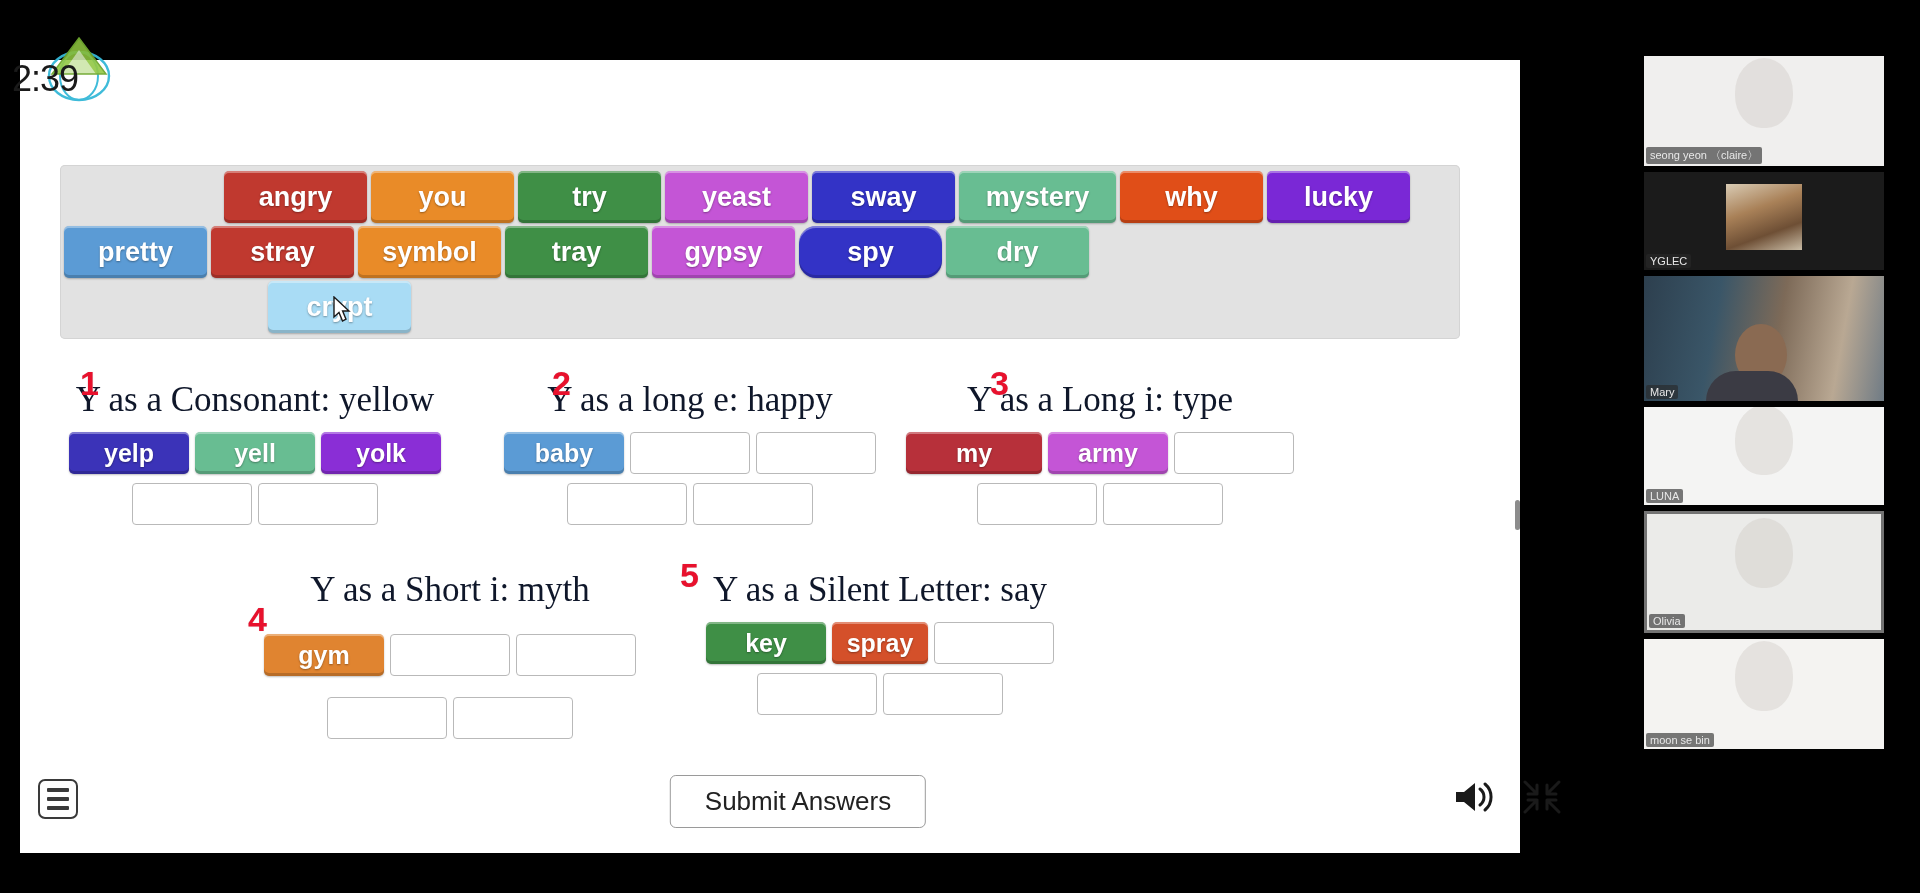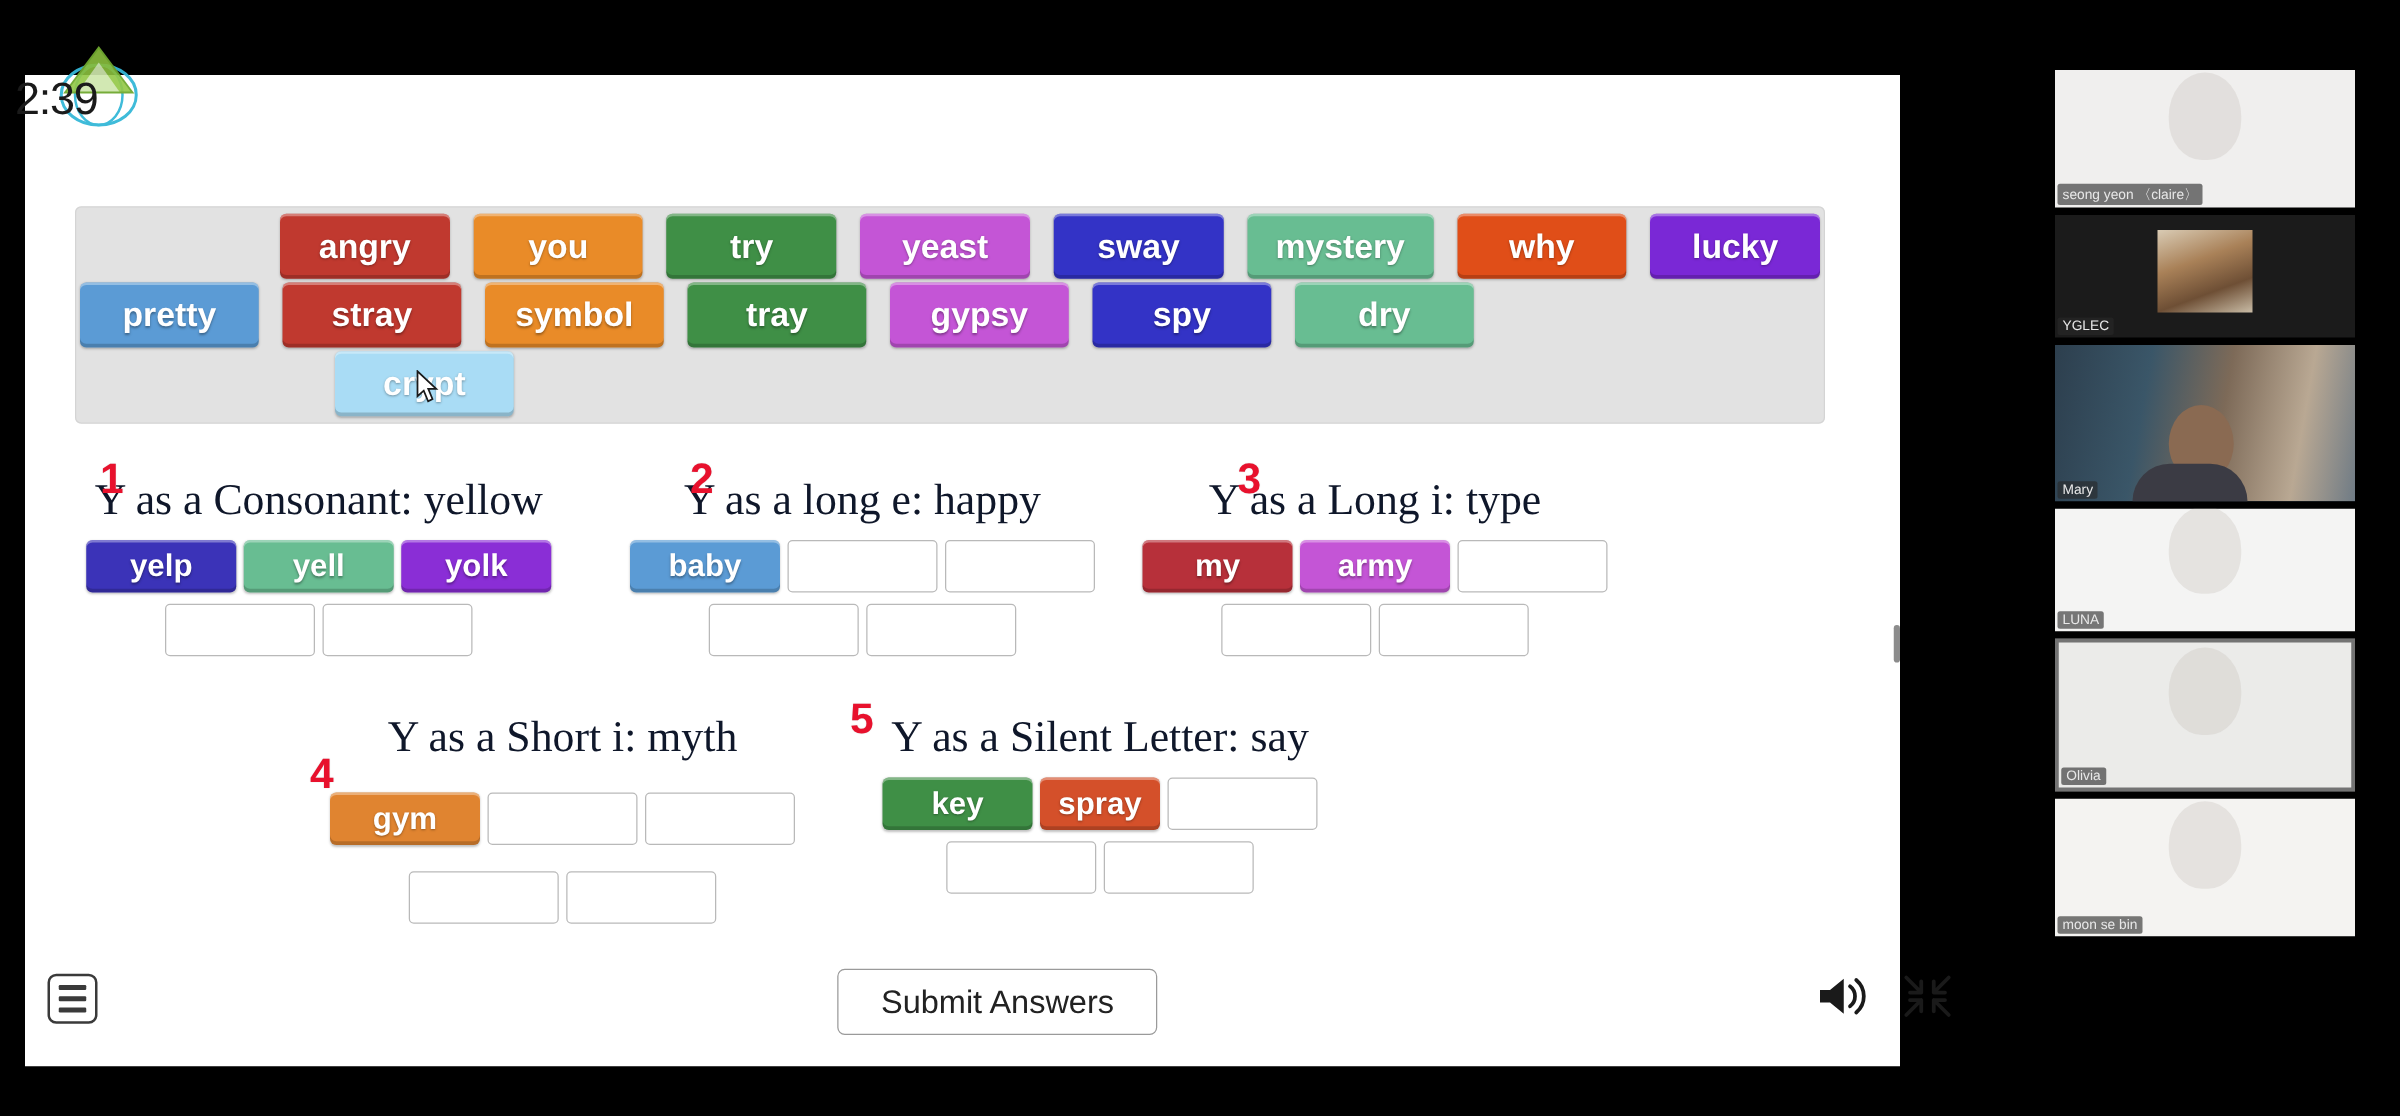--- a/index.html
+++ b/index.html
@@ -30,21 +30,21 @@
     width: 78px; height: 72px; z-index: 39; opacity: .95;
   }
 
   
   #wordbank {
     position: absolute; left: 40px; top: 105px;
     width: 1400px; padding: 6px 4px 6px 4px;
     background: #e2e2e2; border-radius: 5px;
     box-shadow: inset 0 0 0 1px #d4d4d4;
   }
-  .wb-row { display: flex; gap: 19px; margin-bottom: 3px; height: 52px; }
+  .wb-row { display: flex; gap: 4px; margin-bottom: 3px; height: 52px; }
   .wb-row.r1 { padding-left: 160px; }
   .wb-row.r2 { padding-left: 0px; }
   .wb-row.r3 { padding-left: 204px; }
   .wb-row:last-child { margin-bottom: 0; }
 
   .tile {
     position: relative;
     display: flex; align-items: center; justify-content: center;
     color: #fff; font-weight: bold; font-size: 27px;
     border-radius: 5px; text-shadow: 0 1px 2px rgba(0,0,0,.35);
@@ -173,21 +173,21 @@
           <div class="tile w-lg" style="background: rgb(104, 189, 146);">mystery</div>
           <div class="tile w-md" style="background: rgb(224, 78, 24);">why</div>
           <div class="tile w-md" style="background: rgb(122, 40, 214);">lucky</div>
         </div>
         <div class="wb-row r2">
           <div class="tile w-md" style="background: rgb(91, 155, 213);">pretty</div>
           <div class="tile w-md" style="background: rgb(192, 57, 47);">stray</div>
           <div class="tile w-md" style="background: rgb(233, 139, 40);">symbol</div>
           <div class="tile w-md" style="background: rgb(63, 143, 70);">tray</div>
           <div class="tile w-md" style="background: rgb(196, 85, 214);">gypsy</div>
-          <div class="tile w-md" style="background: rgb(51, 51, 198);">spy</div>
+          <div class="tile w-md" style="background: rgb(51, 51, 198); border-radius: 17px;">spy</div>
           <div class="tile w-md" style="background: rgb(104, 189, 146);">dry</div>
         </div>
         <div class="wb-row r3">
           <div class="tile w-md" style="background: rgb(169, 220, 245); color: rgb(255, 255, 255);">crypt</div>
         </div>
       </div>
 
     <div id="cats">
         <div class="cat" style="position: absolute; left: 0px; top: 0px; width: 470px;">
           <div class="cat-title">Y as a Consonant: yellow</div>
@@ -211,21 +211,21 @@
           </div>
           <div class="slot-row">
             <div class="slot"></div>
             <div class="slot"></div>
           </div>
           <div class="annot" style="color: rgb(232, 17, 45); left: 62px; top: -16px;">2</div>
         </div>
         <div class="cat" style="position: absolute; left: 870px; top: 0px; width: 420px;">
           <div class="cat-title">Y as a Long i: type</div>
           <div class="slot-row">
-            <div class="tile slot-tile" style="background: rgb(183, 48, 58); width: 120px;">my</div>
+            <div class="tile slot-tile" style="background: rgb(183, 48, 58); width: 136px;">my</div>
             <div class="tile slot-tile" style="background: rgb(196, 85, 214); width: 120px;">army</div>
             <div class="slot"></div>
           </div>
           <div class="slot-row">
             <div class="slot"></div>
             <div class="slot"></div>
           </div>
           <div class="annot" style="color: rgb(232, 17, 45); left: 100px; top: -16px;">3</div>
         </div>
         <div class="cat" style="position: absolute; left: 210px; top: 190px; width: 440px; gap: 12px;">

